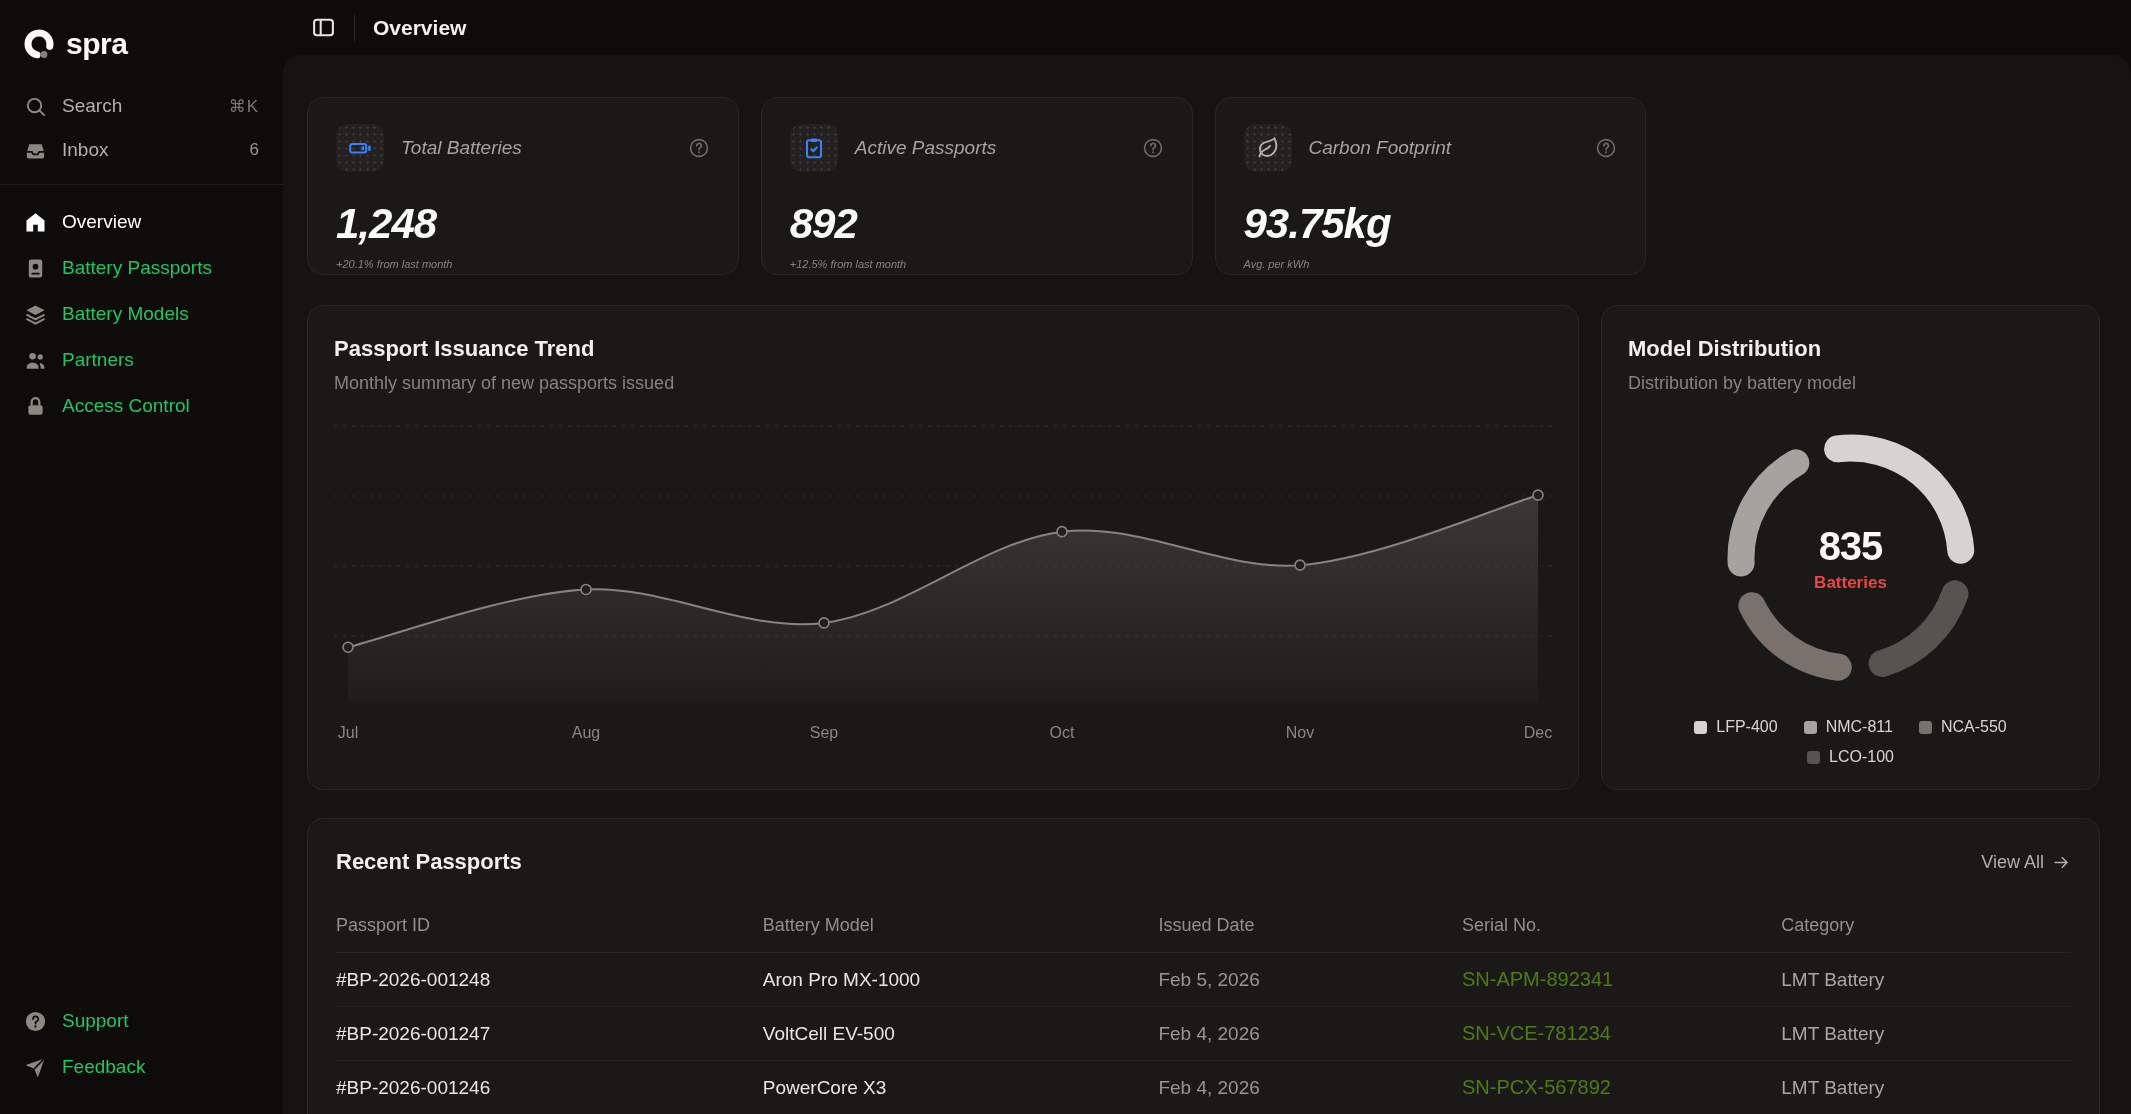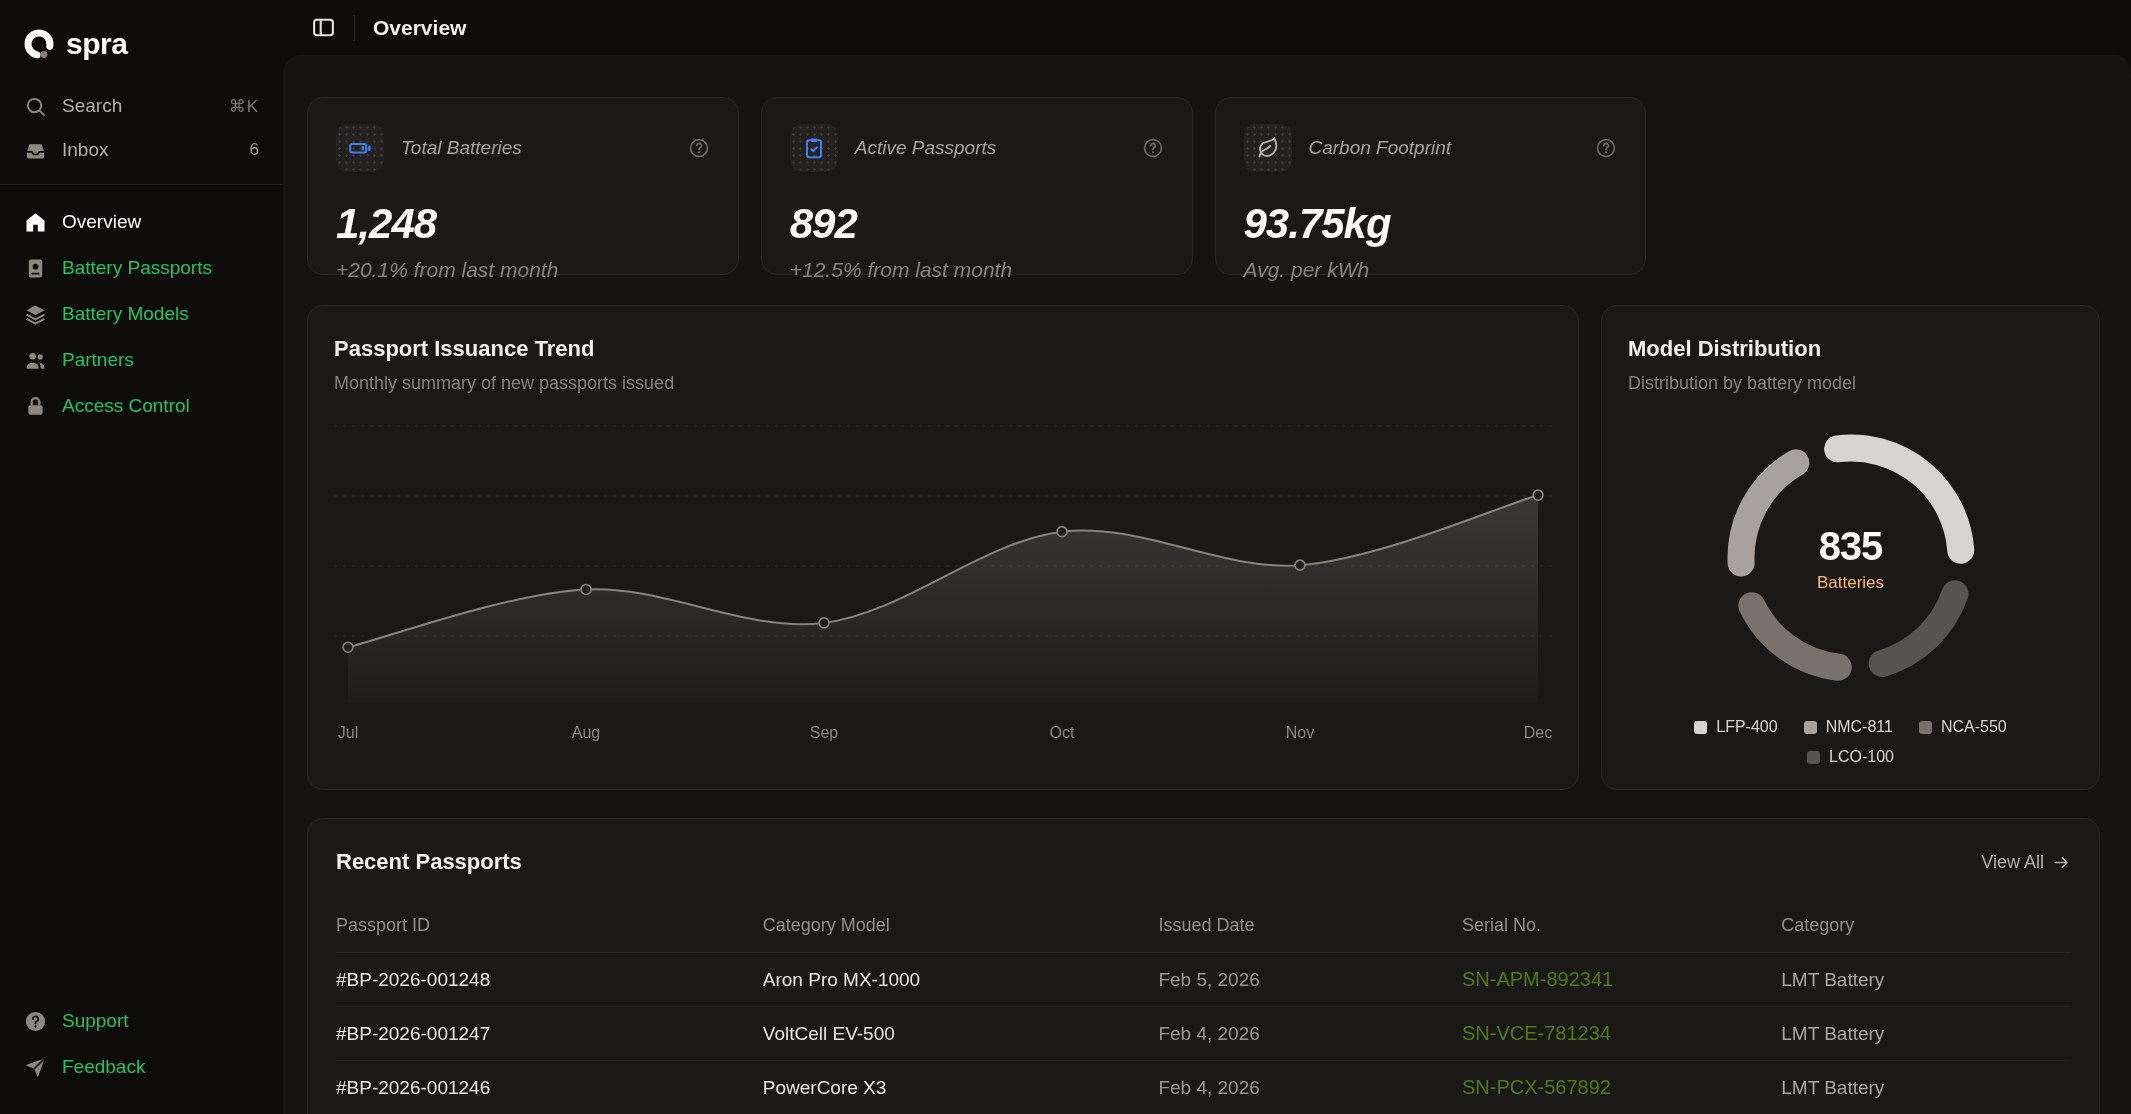--- a/index.html
+++ b/index.html
@@ -39,34 +39,34 @@
   
   .stats-row { display:grid; grid-template-columns:repeat(4,1fr); gap:22px; }
   .stat-card { height:178px; padding:26px 28px;font-style:italic; }
   .stat-top { display:flex; align-items:center; gap:17px; }
   .icon-tile { width:48px; height:48px; border-radius:12px; background:#242120;
                background-image:radial-gradient(rgba(255,255,255,0.10) 1.2px, transparent 1.2px);
                background-size:7px 7px; display:flex; align-items:center; justify-content:center; }
   .stat-label { font-size:19px; color:#a6a29c; flex:1; }
   .help-icon { color:#6f6a64; cursor:pointer; display:flex; }
   .stat-value { font-size:42px; font-weight:bold; letter-spacing:-1px; color:#fafaf8; margin-top:28px; }
-  .stat-sub { font-size:21px; color:#87827c; margin-top:10px; }
+  .stat-sub { font-size:11px; color:#87827c; margin-top:10px; }
 
   
   .charts-row { display:flex; gap:22px; margin-top:30px; }
   .trend-card { width:1272px; height:485px; padding:30px 26px 0; }
   .card-title { font-size:22px; font-weight:600; color:#f2f1ee; }
   .card-subtitle { font-size:18px; color:#87827c; margin-top:11px; }
   .trend-chart { margin-top:16px; }
 
   .donut-card { flex:1; height:485px; padding:30px 26px 0; position:relative; }
   .donut-wrap { position:relative; width:300px; height:300px; margin:14px auto 0; }
   .donut-center { position:absolute; inset:0; display:flex; flex-direction:column; align-items:center; justify-content:center; pointer-events:none; }
   .donut-value { font-size:40px; font-weight:bold; color:#fbfaf9; letter-spacing:-1px; }
-  .donut-label { font-size:17px; color:#fdba74; margin-top:4px; }
+  .donut-label { font-size:17px; color:#ef4444; margin-top:4px;font-weight:bold; }
   .legend { display:flex; flex-wrap:wrap; justify-content:center; column-gap:26px; row-gap:12px; margin:10px auto 0; width:380px; }
   .legend-item { display:flex; align-items:center; gap:9px; font-size:16px; color:#d8d5d1; }
   .swatch { width:13px; height:13px; border-radius:3px; display:inline-block; }
 
   
   .table-card { margin-top:28px; padding:30px 28px 0; height:400px; }
   .table-head { display:flex; align-items:center; }
   .table-head .grow { flex:1; }
   .view-all { font-size:18px; color:#b3aea8; cursor:pointer; display:flex; align-items:center; gap:8px; }
   table { width:100%; border-collapse:collapse; margin-top:24px; table-layout:fixed; }
@@ -339,21 +339,21 @@
           <colgroup>
               <col class="c1">
               <col class="c2">
               <col class="c3">
               <col class="c4">
               <col class="c5">
             </colgroup>
           <thead>
             <tr>
               <th>Passport ID</th>
-              <th>Category Model</th>
+              <th>Battery Model</th>
               <th>Issued Date</th>
               <th>Serial No.</th>
               <th>Category</th>
             </tr>
           </thead>
           <tbody>
             <tr>
               <td>#BP-2026-001248</td>
               <td>Aron Pro MX-1000</td>
               <td class="dim">Feb 5, 2026</td>

